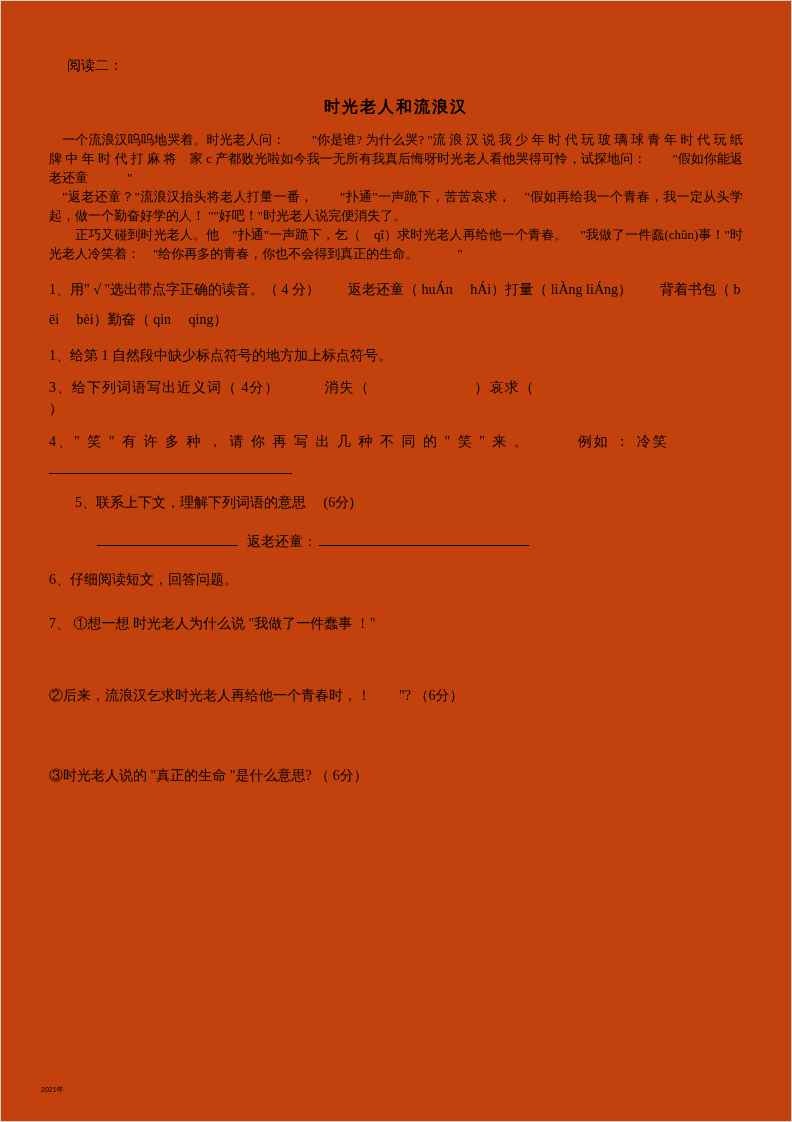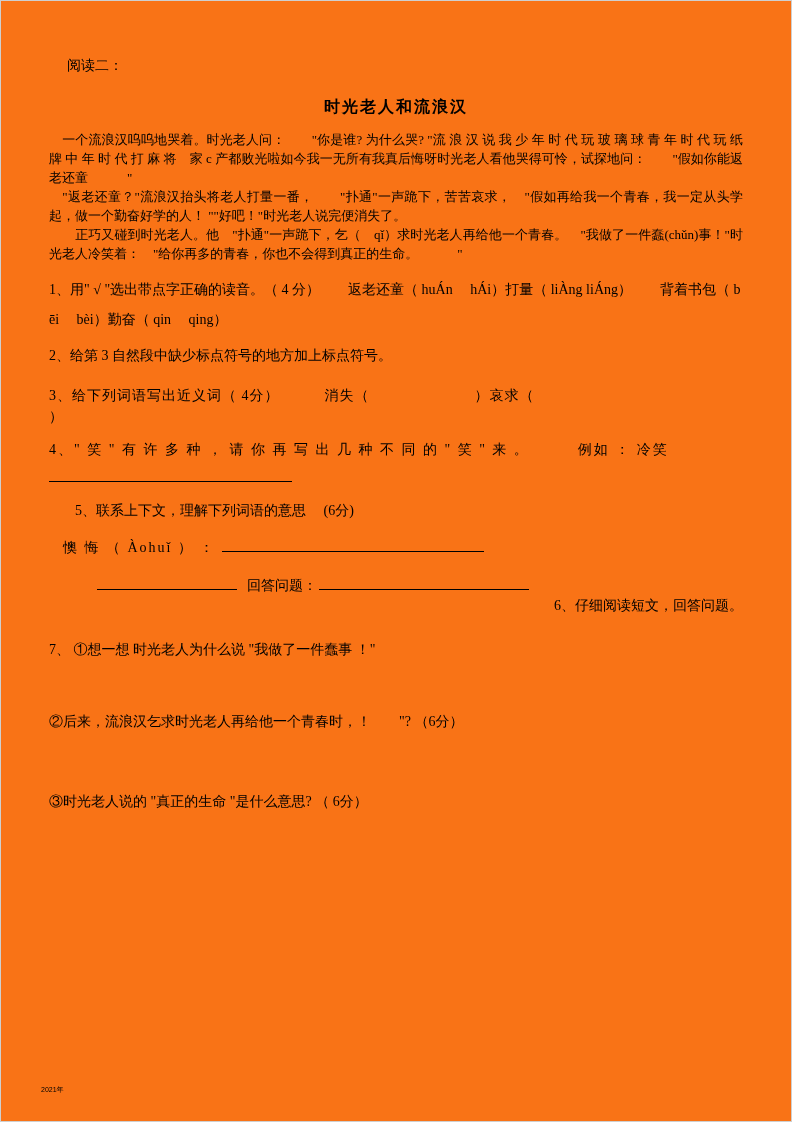--- a/index.html
+++ b/index.html
@@ -14,21 +14,21 @@
     font-family: "Liberation Serif", "DejaVu Serif", serif;
     color: #000000;
   }
   .page {
     position: absolute;
     inset: 0;
     box-sizing: border-box;
     border: 1px solid #cfcfcf;
     padding: 56px 48px 0 48px;
     overflow: hidden;
-    background: #f97316;
+    background: #c2410c;
   }
   .section-label {
     font-size: 14px;
     padding-left: 18px;
   }
   .title {
     text-align: center;
     font-weight: bold;
     font-size: 16px;
     letter-spacing: 2px;
@@ -45,21 +45,21 @@
     text-align: justify;
     word-break: break-all;
   }
   .q {
     font-size: 14px;
     line-height: 1.45;
     word-break: break-all;
   }
   .q1 { margin-top: 12px; line-height: 30px; }
   .q2 { margin-top: 11px; }
-  .q3 { margin-top: 20px; letter-spacing: 1px; }
+  .q3 { margin-top: 12px; letter-spacing: 1px; }
   .q4 { margin-top: 13px; letter-spacing: 2px; }
   .rule {
     height: 0;
     border-bottom: 1.6px solid #000;
   }
   .under-q4 {
     width: 243px;
     margin-top: 21px;
   }
   .q5 { margin-top: 19px; margin-left: 26px; }
@@ -78,21 +78,21 @@
   }
   .blank {
     display: inline-block;
     border-bottom: 1.6px solid #000;
     height: 15px;
     vertical-align: baseline;
   }
   .w262 { width: 262px; margin-left: 6px; }
   .w140 { width: 140px; margin-right: 10px; }
   .w210 { width: 210px; margin-left: 2px; }
-  .q6 { margin-top: 1px; text-align: right; }
+  .q6 { margin-top: 19px; }
   .q7 { margin-top: 23px; }
   .q7b { margin-top: 52px; }
   .q7c { margin-top: 52px; }
   .q7d { margin-top: 60px; }
   .footer {
     position: absolute;
     left: 40px;
     bottom: 26px;
     font-size: 7px;
     font-family: "Liberation Sans", sans-serif;
@@ -108,36 +108,33 @@
   <div class="title">时光老人和流浪汉</div>
 
   <div class="passage">
     <p class="para">　一个流浪汉呜呜地哭着。时光老人问：　　"你是谁? 为什么哭? "流 浪 汉 说 我 少 年 时 代 玩 玻 璃 球 青 年 时 代 玩 纸 牌 中 年 时 代 打 麻 将　家 c 产都败光啦如今我一无所有我真后悔呀时光老人看他哭得可怜，试探地问：　　"假如你能返老还童　　　"</p>
     <p class="para">　"返老还童？"流浪汉抬头将老人打量一番，　　"扑通"一声跪下，苦苦哀求，　"假如再给我一个青春，我一定从头学起，做一个勤奋好学的人！ ""好吧！"时光老人说完便消失了。</p>
     <p class="para">　　正巧又碰到时光老人。他　"扑通"一声跪下，乞（　qǐ）求时光老人再给他一个青春。　"我做了一件蠢(chǔn)事！"时光老人冷笑着：　"给你再多的青春，你也不会得到真正的生命。　　　"</p>
   </div>
 
   <div class="q q1">1、用" √ "选出带点字正确的读音。（ 4 分）　　返老还童（ huÁn　 hÁi）打量（ liÀng liÁng）　　背着书包（ bēi　 bèi）勤奋（ qin　 qing）</div>
 
-  <div class="q q2">2、给第 3 自然段中缺少标点符号的地方加上标点符号。</div>
+  <div class="q q2">1、给第 1 自然段中缺少标点符号的地方加上标点符号。</div>
 
   <div class="q q3">3、给下列词语写出近义词（ 4分）　　　消失（　　　　　　　）哀求（　　　　　　　　　　　　　　　）</div>
 
   <div class="q q4">4、" 笑 " 有 许 多 种 ， 请 你 再 写 出 几 种 不 同 的 " 笑 " 来 。　　　例如 ： 冷笑</div>
 
   <div class="rule under-q4"></div>
 
   <div class="q q5">5、联系上下文，理解下列词语的意思　 (6分)</div>
 
-  <div class="q5-row1">
-    <span>懊 悔 （ Àohuǐ ） ：</span><span class="blank w262"></span>
-  </div>
 
   <div class="q5-row2">
-    <span class="blank w140"></span><span>回答问题：</span><span class="blank w210"></span>
+    <span class="blank w140"></span><span>返老还童：</span><span class="blank w210"></span>
   </div>
 
   <div class="q q6">6、仔细阅读短文，回答问题。</div>
 
   <div class="q q7">7、 ①想一想 时光老人为什么说 "我做了一件蠢事 ！"</div>
 
 
   <div class="q q7c">②后来，流浪汉乞求时光老人再给他一个青春时，！　　"? （6分）</div>
 
   <div class="q q7d">③时光老人说的 "真正的生命 "是什么意思? （ 6分）</div>

